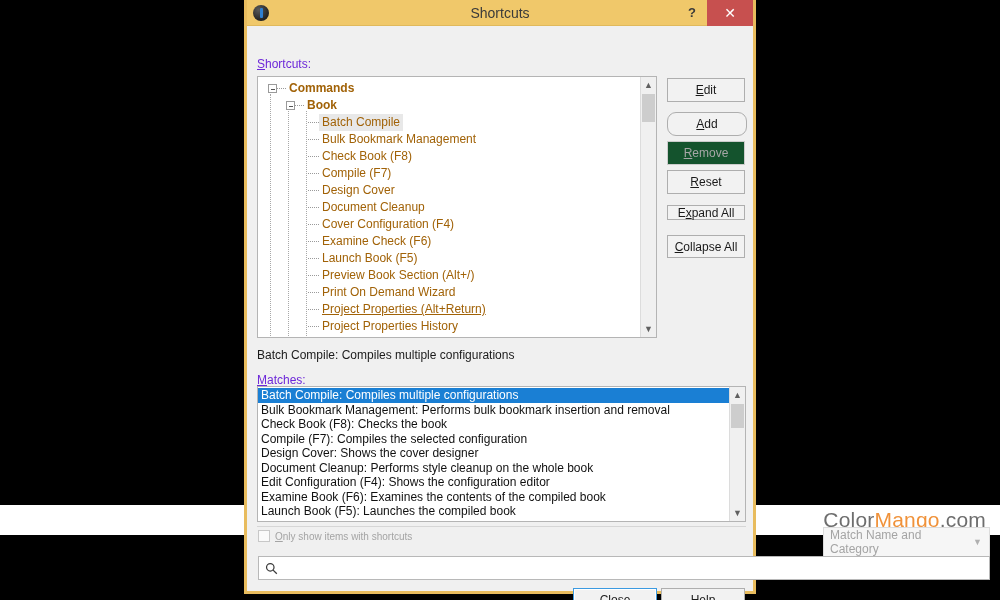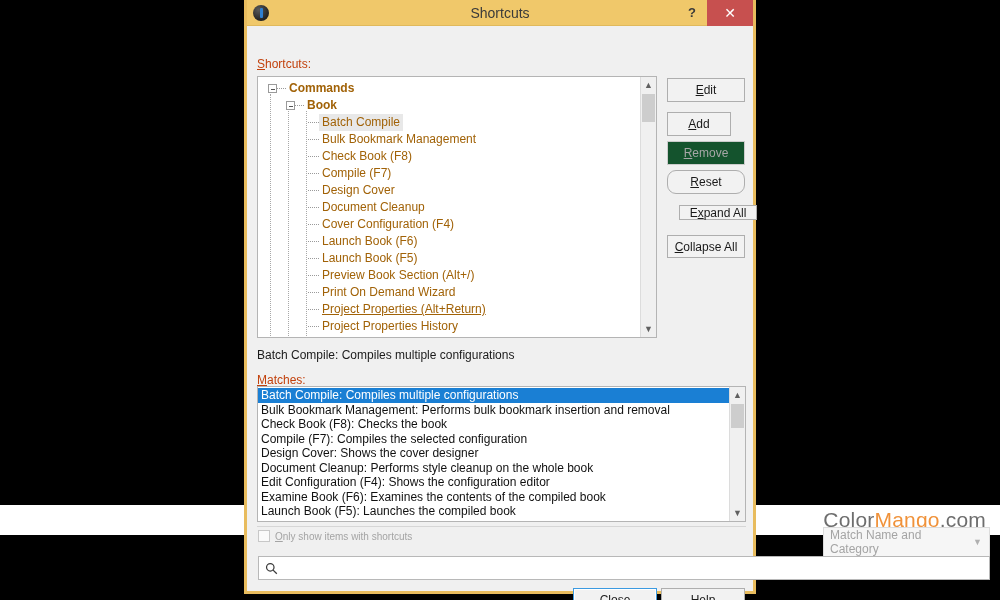--- a/index.html
+++ b/index.html
@@ -62,21 +62,21 @@
   }
   .tb-close {
     width: 46px; height: 26px; background: #c7504f;
     display: flex; align-items: center; justify-content: center;
     color: #ffffff; font-size: 14px;
   }
 
   .dlg-body { position: relative; padding: 0; height: 568px; }
 
   .lbl {
-    position: absolute; font-size: 12px; color: #c2410c;
+    position: absolute; font-size: 12px; color: #6d28d9;
   }
   .lbl u { text-decoration: underline; }
 
   
   .tree-box {
     position: absolute; left: 10px; top: 50px; width: 400px; height: 262px;
     background: #ffffff; border: 1px solid #b4b4b4;
     overflow: hidden;
   }
   .tree-inner { position: relative; padding: 3px 0 0 2px; }
@@ -244,21 +244,21 @@
           <div class="tnode" style="padding-left:48px;">
             <span class="leafmark"></span>
             <span class="tlabel">Document Cleanup</span>
           </div>
           <div class="tnode" style="padding-left:48px;">
             <span class="leafmark"></span>
             <span class="tlabel">Cover Configuration (F4)</span>
           </div>
           <div class="tnode" style="padding-left:48px;">
             <span class="leafmark"></span>
-            <span class="tlabel">Launch Book (F6)</span>
+            <span class="tlabel">Examine Check (F6)</span>
           </div>
           <div class="tnode" style="padding-left:48px;">
             <span class="leafmark"></span>
             <span class="tlabel">Launch Book (F5)</span>
           </div>
           <div class="tnode" style="padding-left:48px;">
             <span class="leafmark"></span>
             <span class="tlabel">Preview Book Section (Alt+/)</span>
           </div>
           <div class="tnode" style="padding-left:48px;">
@@ -278,30 +278,30 @@
         <div class="vscroll">
           <div class="sb-arrow up">▲</div>
           <div class="sb-thumb" style="top:17px; height:28px;"></div>
           <div class="sb-arrow down">▼</div>
         </div>
       </div>
 
       <div class="btn" style="left:420px; top:52px; width:78px; height:24px;">
           <span><u>E</u>dit</span>
         </div>
-      <div class="btn" style="left:420px; top:86px; width:64px; height:24px;">
+      <div class="btn" style="left:420px; top:86px; width:80px; height:24px;border-radius:9px;">
           <span><u>A</u>dd</span>
         </div>
       <div class="btn disabled" style="left:420px; top:115px; width:78px; height:24px;">
           <span><u>R</u>emove</span>
         </div>
-      <div class="btn" style="left:420px; top:144px; width:78px; height:24px;border-radius:9px;">
+      <div class="btn" style="left:420px; top:144px; width:78px; height:24px;">
           <span><u>R</u>eset</span>
         </div>
-      <div class="btn" style="left:420px; top:179px; width:78px; height:15px;margin-left:12px;">
+      <div class="btn" style="left:420px; top:179px; width:78px; height:15px;">
           <span>E<u>x</u>pand All</span>
         </div>
       <div class="btn" style="left:420px; top:209px; width:78px; height:23px;">
           <span><u>C</u>ollapse All</span>
         </div>
 
       <div class="desc">Batch Compile: Compiles multiple configurations</div>
 
       <div class="lbl" style="left:10px; top:347px;"><u>M</u><span>atches:</span></div>
 

